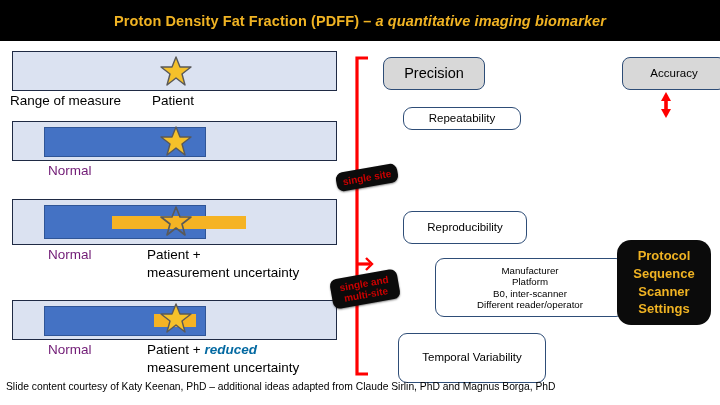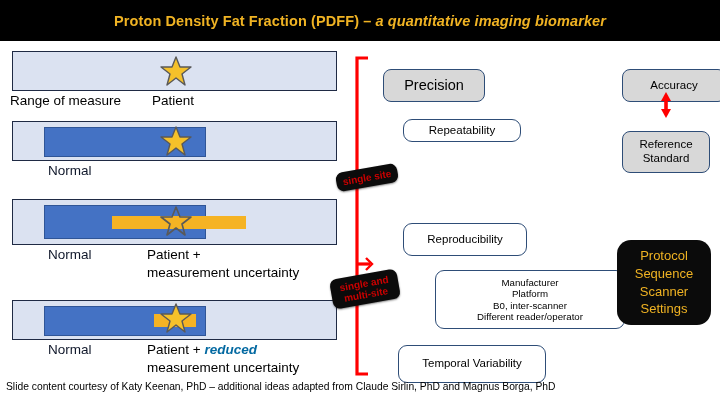--- a/index.html
+++ b/index.html
@@ -13,39 +13,39 @@
              background:#000000;display:flex;align-items:center;justify-content:center;}
   .title-text{color:#f0b323;font-size:14.5px;font-weight:bold;white-space:nowrap;
               letter-spacing:.1px;}
   .title-text .ital{font-style:italic;}
 
   
   .bar-outer{position:absolute;background:#dbe2f1;border:1.3px solid #1f2a44;box-sizing:border-box;}
   .bar-normal{position:absolute;background:#4472c4;border:1px solid #2f5597;box-sizing:border-box;}
   .unc-bar{position:absolute;background:#f5b324;}
   .bar-label{position:absolute;font-size:13.5px;color:#000;white-space:nowrap;text-align:center;}
-  .bar-label.normal{color:#0f172a;}
+  .bar-label.normal{color:#701a75;}
   .red-bold-ital{color:#0369a1;font-weight:bold;font-style:italic;}
 
   .starwrap{position:absolute;}
 
   
   .fbox{position:absolute;box-sizing:border-box;border:1.1px solid #2e4d77;
         border-radius:9px;display:flex;align-items:center;justify-content:center;
-        text-align:center;background:#ffffff;line-height:1.18;margin-top:12px;}
+        text-align:center;background:#ffffff;line-height:1.18;}
   .fbox.gray{background:#d8d8d8;border:1.4px solid #2e4d77;border-radius:8px;}
   .fbox .t{display:block;}
   .f-lg{font-size:14.5px;}
   .f-md{font-size:11.5px;}
   .f-sm{font-size:9.7px;}
 
   
   .blackbox{position:absolute;background:#0b0b0b;border-radius:14px;
             display:flex;flex-direction:column;align-items:center;justify-content:center;
-            color:#f0b323;font-weight:normal;font-size:13px;line-height:1.35;}
+            color:#f0b323;font-weight:bold;font-size:13px;line-height:1.35;}
 
   
   .tag{position:absolute;background:#0b0b0b;border-radius:7px;color:#cc0000;
        font-weight:bold;font-size:10px;text-align:center;line-height:1.15;
        display:flex;flex-direction:column;align-items:center;justify-content:center;
        box-shadow:0 1px 2px rgba(0,0,0,.45);}
 
   
   .footer{position:absolute;left:6px;top:381px;font-size:10.3px;color:#000;white-space:nowrap;}
 
@@ -135,38 +135,34 @@
     <span class="t">Reproducibility</span>
   </div>
 
   <div class="fbox f-sm" style="left:435px;top:258px;width:190px;height:59px;flex-direction:column;">
     <span class="t">Manufacturer</span>
     <span class="t">Platform</span>
     <span class="t">B0, inter-scanner</span>
     <span class="t">Different reader/operator</span>
   </div>
 
-  <div class="fbox f-md" style="left:398px;top:333px;width:148px;height:38px;flex-direction:column;">
+  <div class="fbox f-md" style="left:398px;top:333px;width:148px;height:50px;flex-direction:column;">
     <span class="t">Temporal Variability</span>
   </div>
 
   <div class="fbox gray f-md" style="left:622px;top:57px;width:104px;height:33px;">
     <span class="t">Accuracy</span>
   </div>
 
   <svg class="abs" width="720" height="405">
     <line x1="666" y1="96" x2="666" y2="114" stroke="#ff0000" stroke-width="3.6"></line>
     <polygon points="666,92 661,101 671,101" fill="#ff0000"></polygon>
     <polygon points="666,118 661,109 671,109" fill="#ff0000"></polygon>
   </svg>
 
-  <div class="fbox gray f-md" style="left:622px;top:119px;width:88px;height:42px;flex-direction:column;">
-    <span class="t">Reference</span>
-    <span class="t">Standard</span>
-  </div>
 
   <div class="blackbox" style="left:617px;top:240px;width:94px;height:85px;">
     <span>Protocol</span>
     <span>Sequence</span>
     <span>Scanner</span>
     <span>Settings</span>
   </div>
 
   <div class="footer">Slide content courtesy of Katy Keenan, PhD – additional ideas adapted from Claude Sirlin, PhD and Magnus Borga, PhD</div>
 

